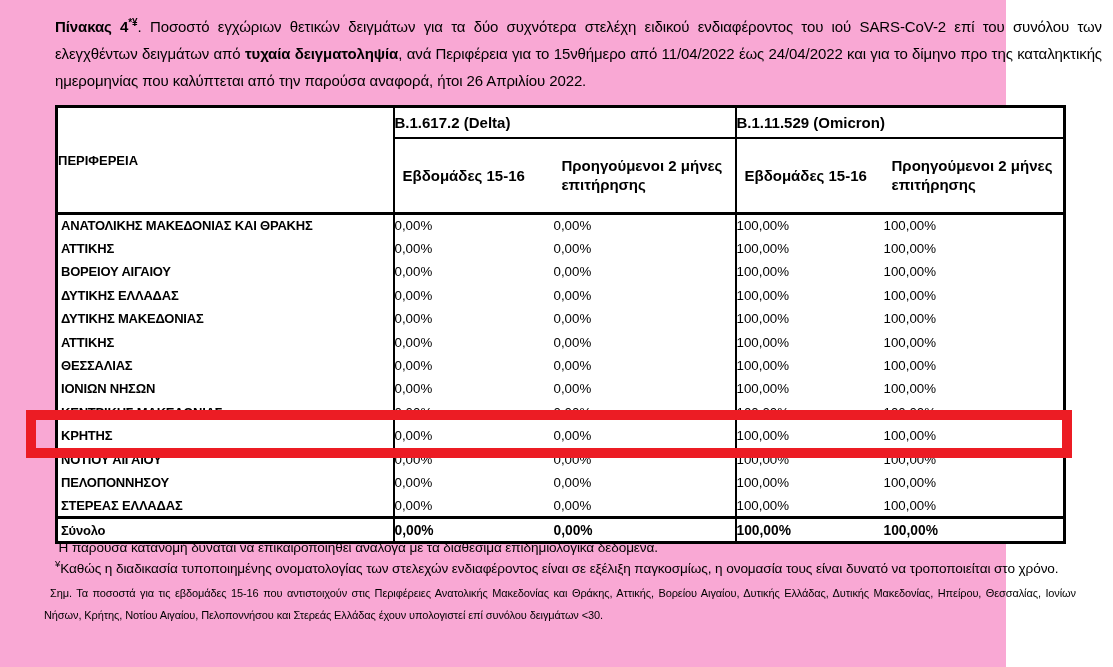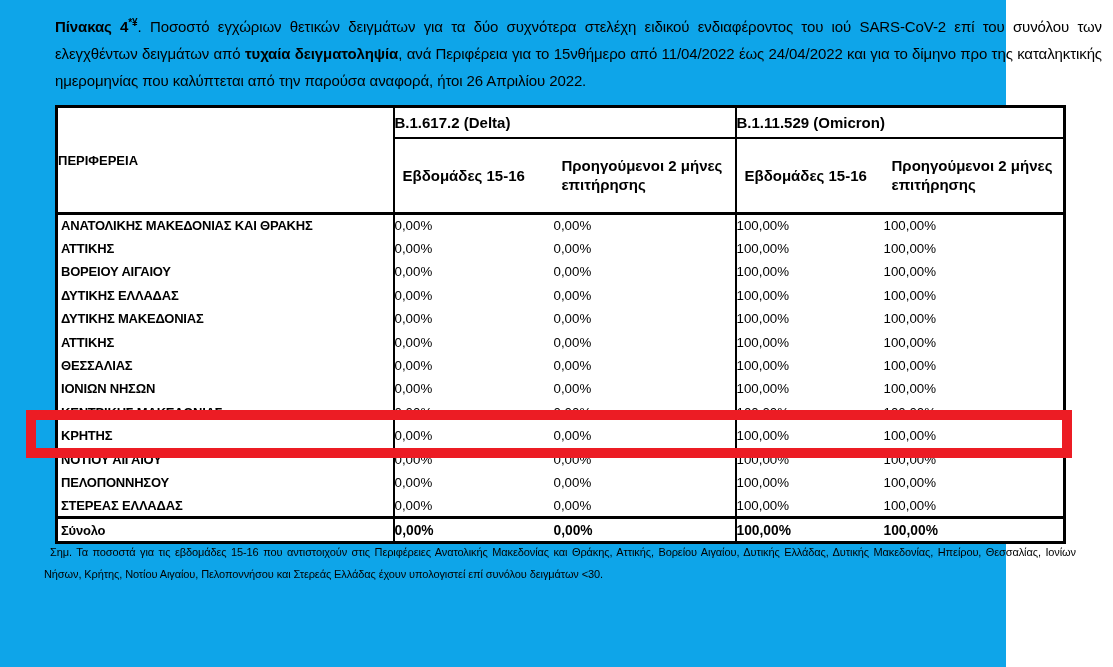--- a/index.html
+++ b/index.html
@@ -4,21 +4,21 @@
 <style>
   * { box-sizing: border-box; margin: 0; padding: 0; }
   html, body { background: #ffffff; }
   body {
     width: 1113px; height: 667px;
     font-family: "Liberation Sans", sans-serif;
     color: #000;
     position: relative;
     overflow: hidden;
   }
-  .page { position: relative; width: 1006px; height: 667px; background: #0ea5e9; }
+  .page { position: relative; width: 1006px; height: 667px; background: #f9a8d4; }
 
   
   .title {
     position: absolute; left: 55px; top: 13px; width: 1047px;
     font-size: 15px; line-height: 27px;
     text-align: justify; letter-spacing: -0.1px;
   }
   .title strong { font-weight: bold; }
   .title sup { font-size: 10px; font-weight: bold; vertical-align: super; line-height: 0; }
 
@@ -216,16 +216,18 @@
           <td class="cell-val">100,00%</td>
           <td class="cell-val">100,00%</td>
         </tr>
       </tfoot>
     </table>
   </div>
 
   <div class="highlight-box" style="border-color: rgb(236, 28, 36);"></div>
 
   <div class="footnotes">
+    <p class="fn"><sup>*</sup><span>Η παρούσα κατανομή δύναται να επικαιροποιηθεί ανάλογα με τα διαθέσιμα επιδημιολογικά δεδομένα.</span></p>
+    <p class="fn fn-just"><sup>¥</sup><span>Καθώς η διαδικασία τυποποιημένης ονοματολογίας των στελεχών ενδιαφέροντος είναι σε εξέλιξη παγκοσμίως, η ονομασία τους είναι δυνατό να τροποποιείται στο χρόνο.</span></p>
     <p class="note">Σημ. Τα ποσοστά για τις εβδομάδες 15-16 που αντιστοιχούν στις Περιφέρειες Ανατολικής Μακεδονίας και Θράκης, Αττικής, Βορείου Αιγαίου, Δυτικής Ελλάδας, Δυτικής Μακεδονίας, Ηπείρου, Θεσσαλίας, Ιονίων Νήσων, Κρήτης, Νοτίου Αιγαίου, Πελοποννήσου και Στερεάς Ελλάδας έχουν υπολογιστεί επί συνόλου δειγμάτων &lt;30.</p>
   </div>
 
 </div>
 
 </body></html>

